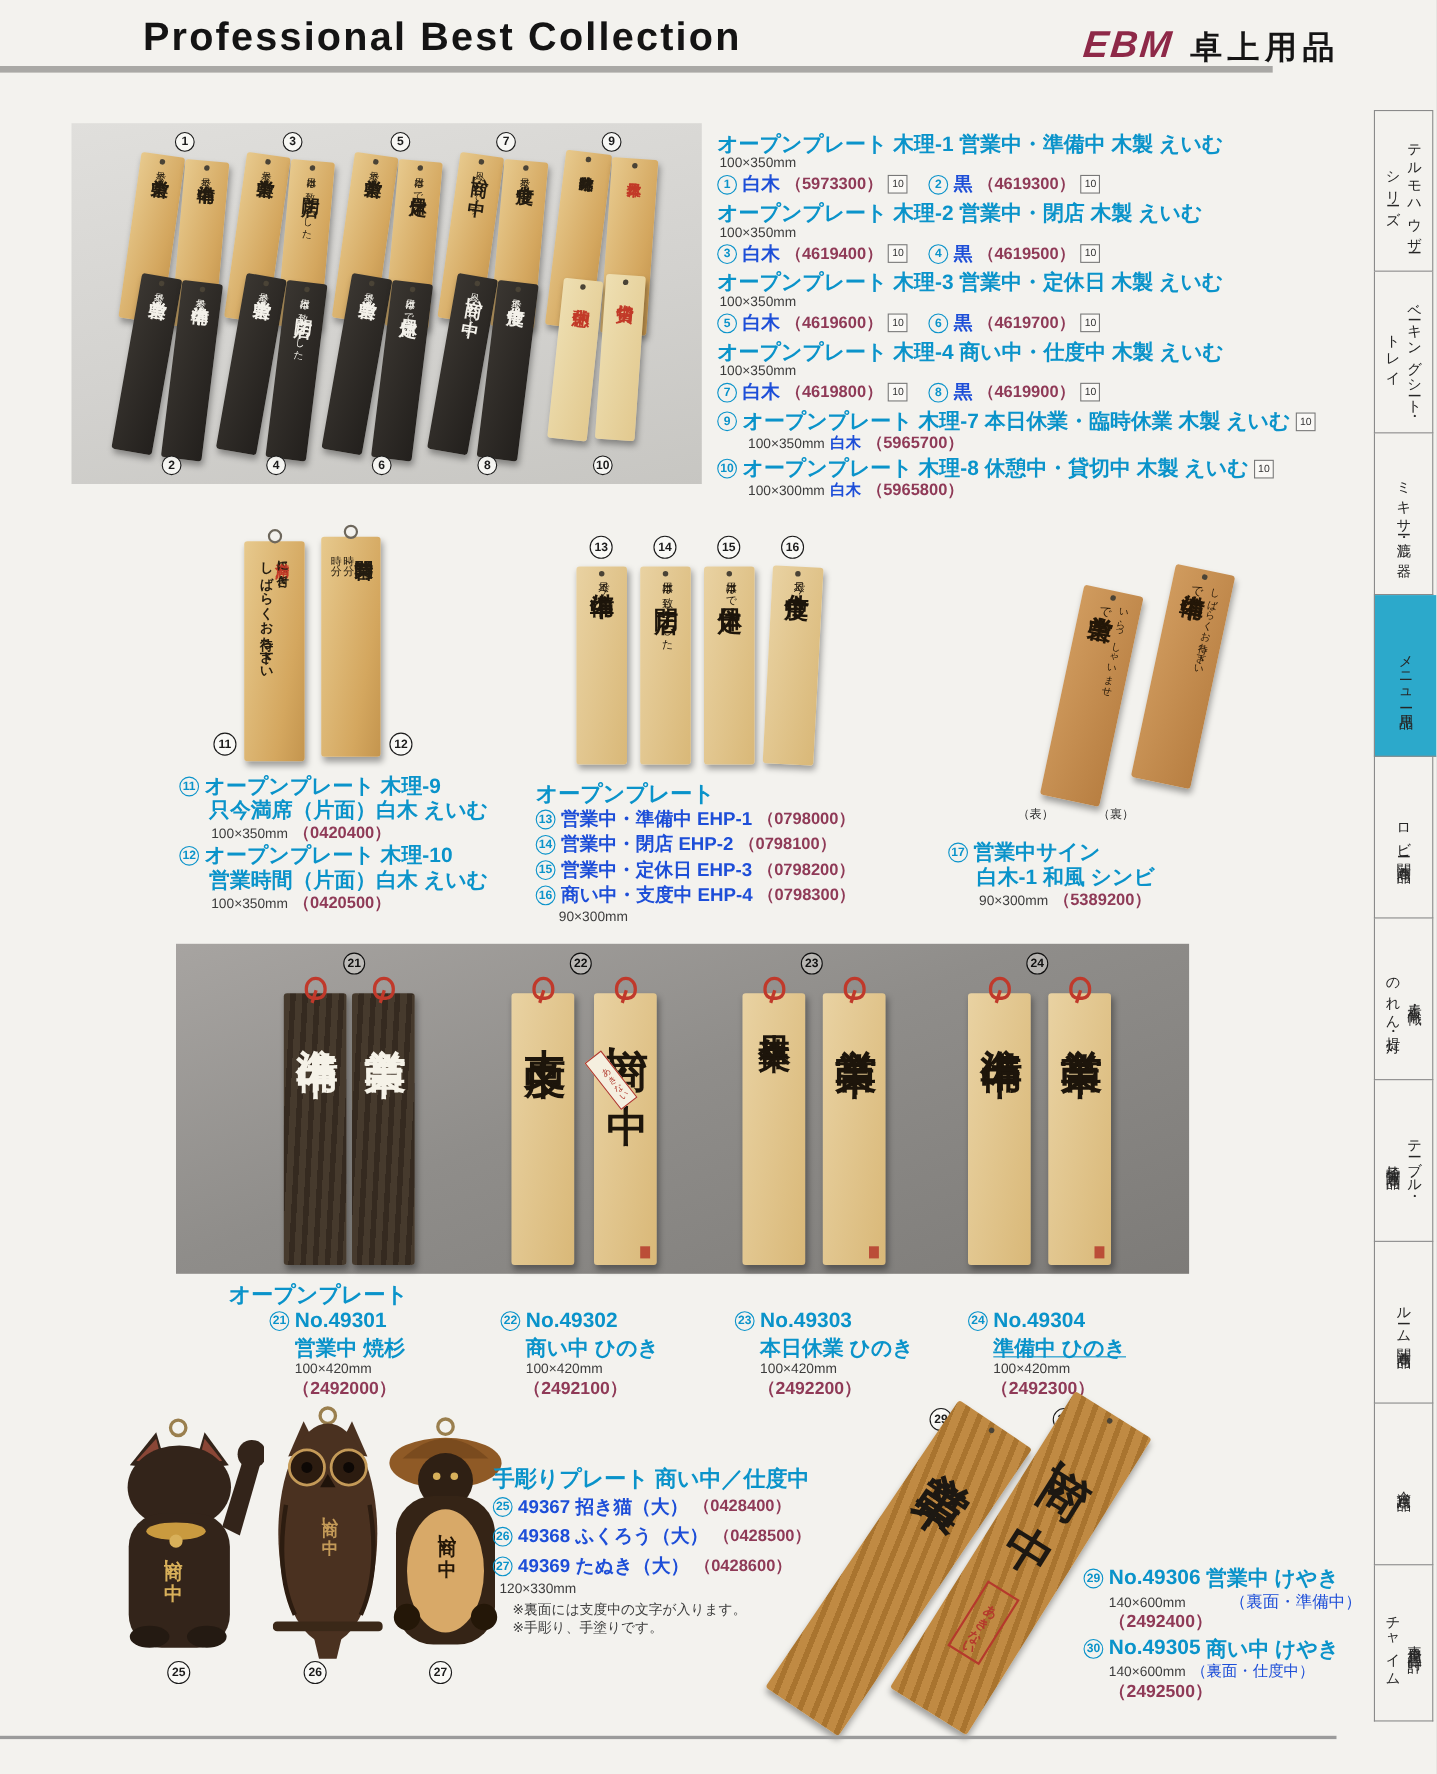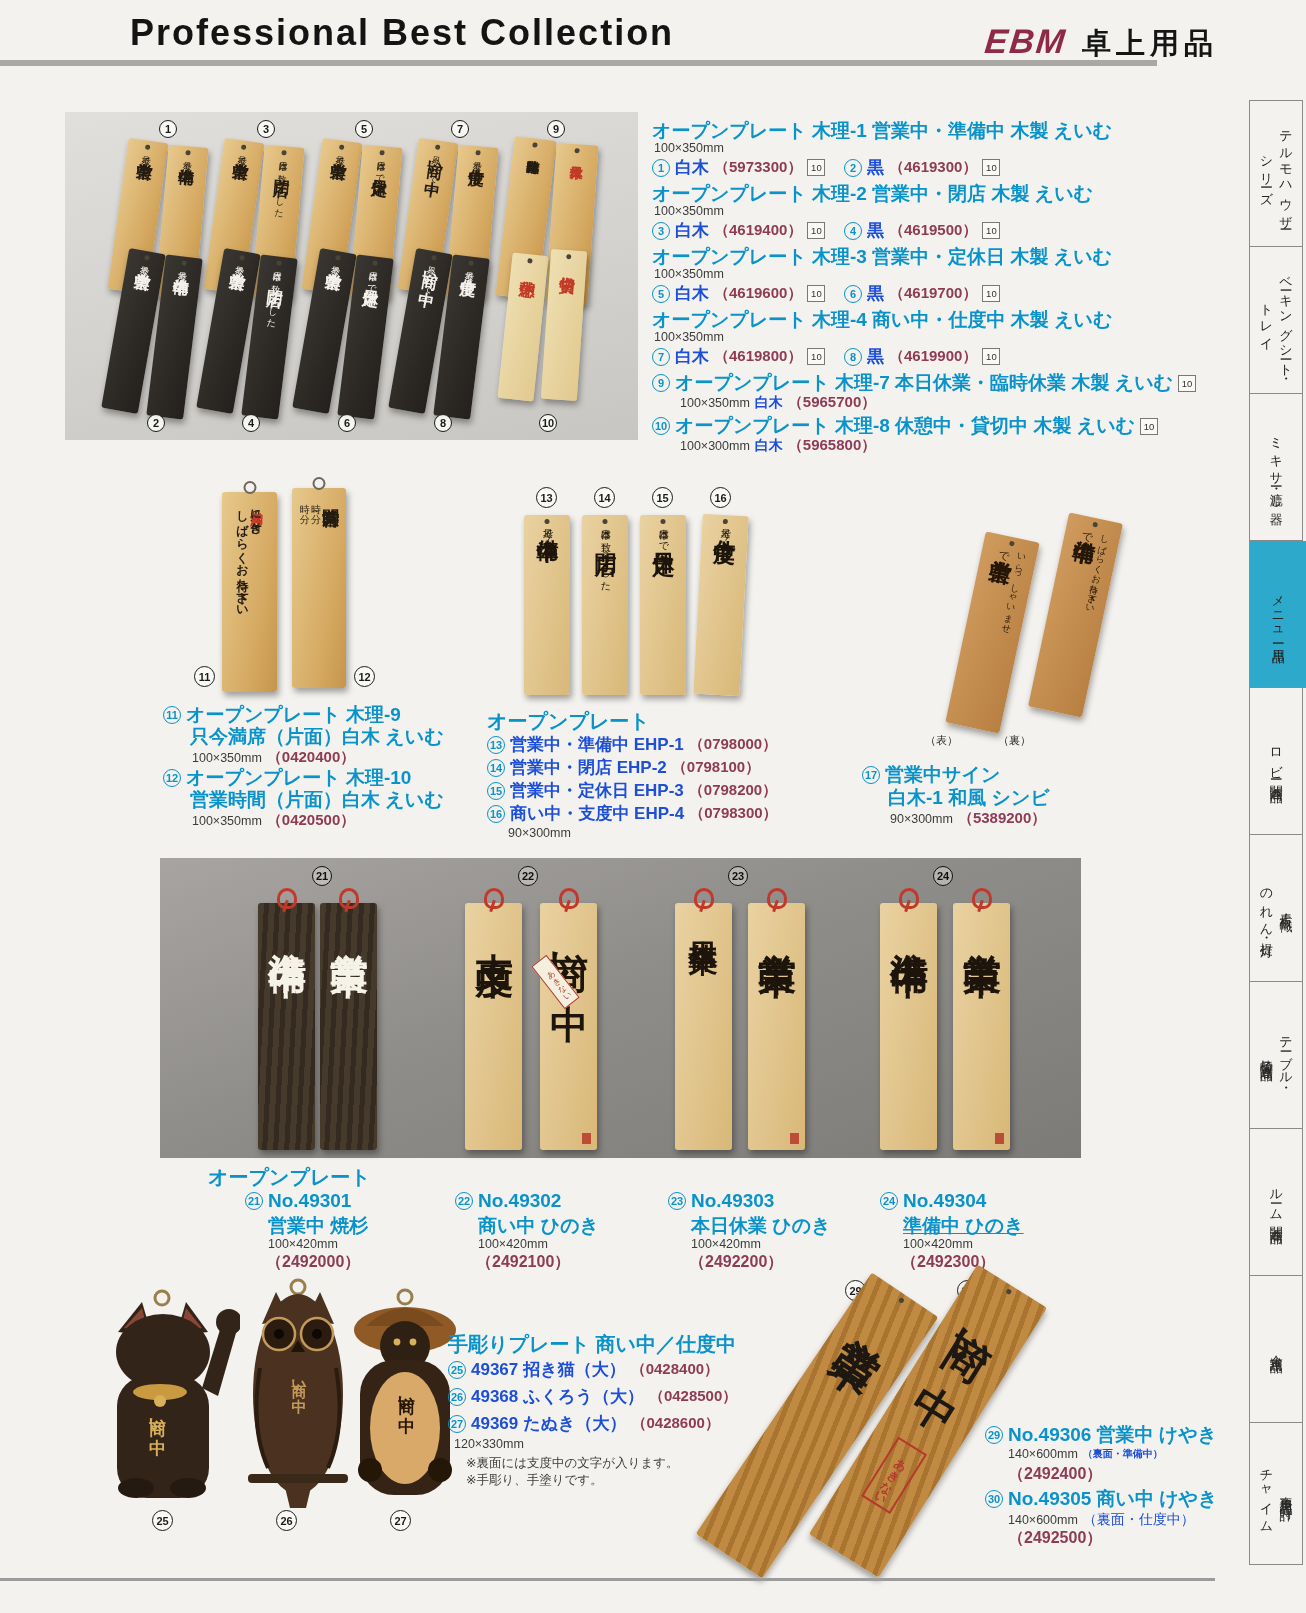--- a/index.html
+++ b/index.html
@@ -540,21 +540,21 @@
       </span>
   </div>
 
   <div class="row abs" style="left:985px;top:1422px;">
     <span class="cn">29</span>
       <span class="h-blue">No.49306</span>
       <span class="h-blue">営業中 けやき</span>
   </div>
   <div class="row abs" style="left:1008px;top:1447px;">
     <span class="sz">140×600mm</span>
-      <span class="vn" style="font-size:10px;font-weight:bold;">（裏面・準備中）</span>
+      <span class="vn" style="font-size:15px;font-weight:normal;margin-left:35px;">（裏面・準備中）</span>
   </div>
   <div class="code lg abs" style="left:1008px;top:1464px;">（2492400）</div>
   <div class="row abs" style="left:985px;top:1486px;">
     <span class="cn">30</span>
       <span class="h-blue">No.49305</span>
       <span class="h-blue">商い中 けやき</span>
   </div>
   <div class="row abs" style="left:1008px;top:1511px;">
     <span class="sz">140×600mm</span>
       <span class="vn" style="font-size:14px;font-weight:normal;">（裏面・仕度中）</span>

